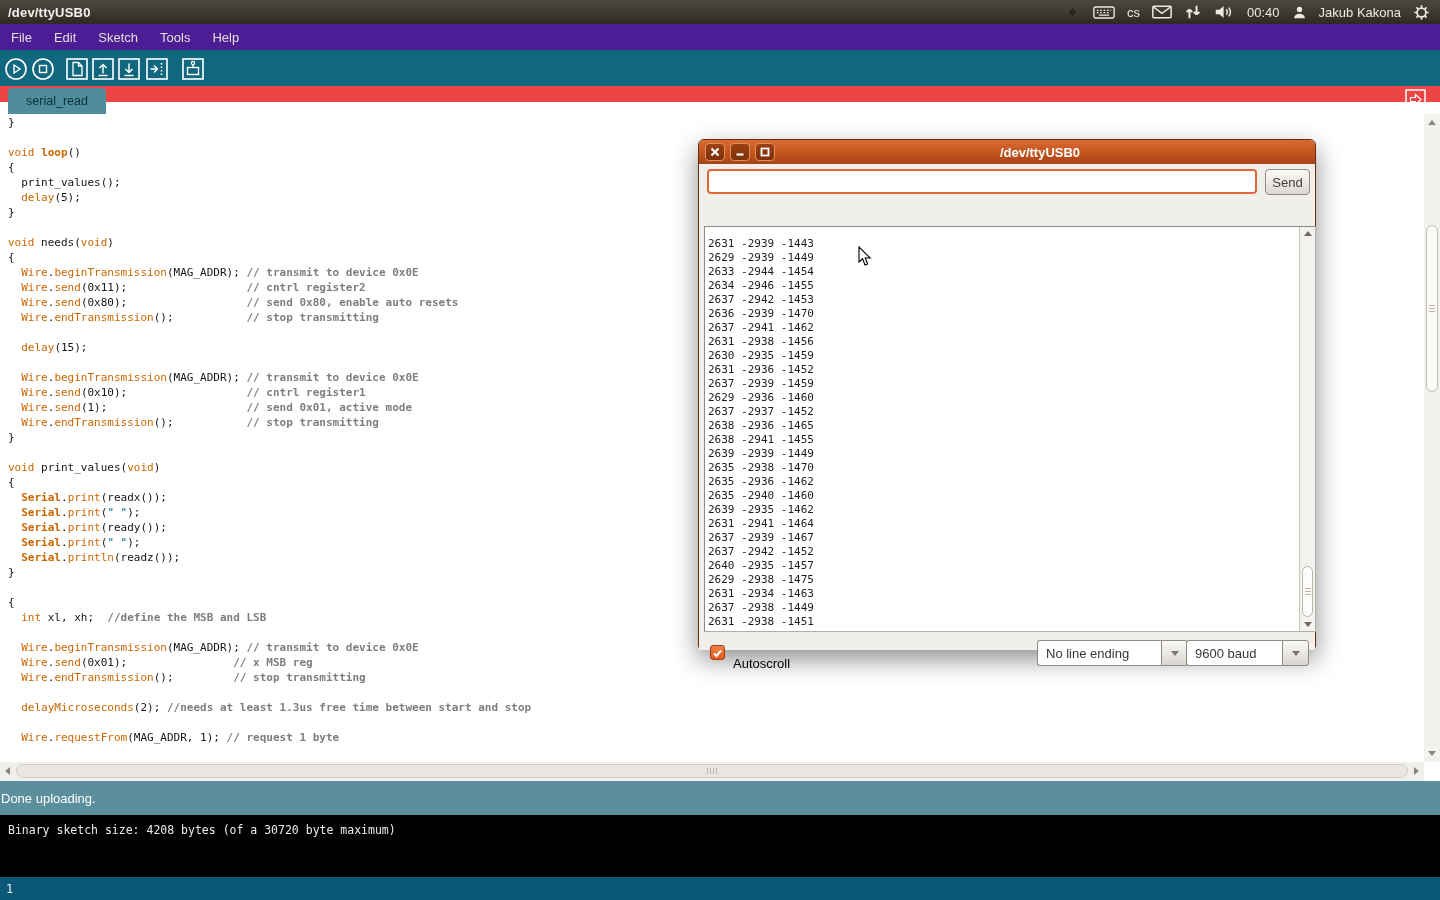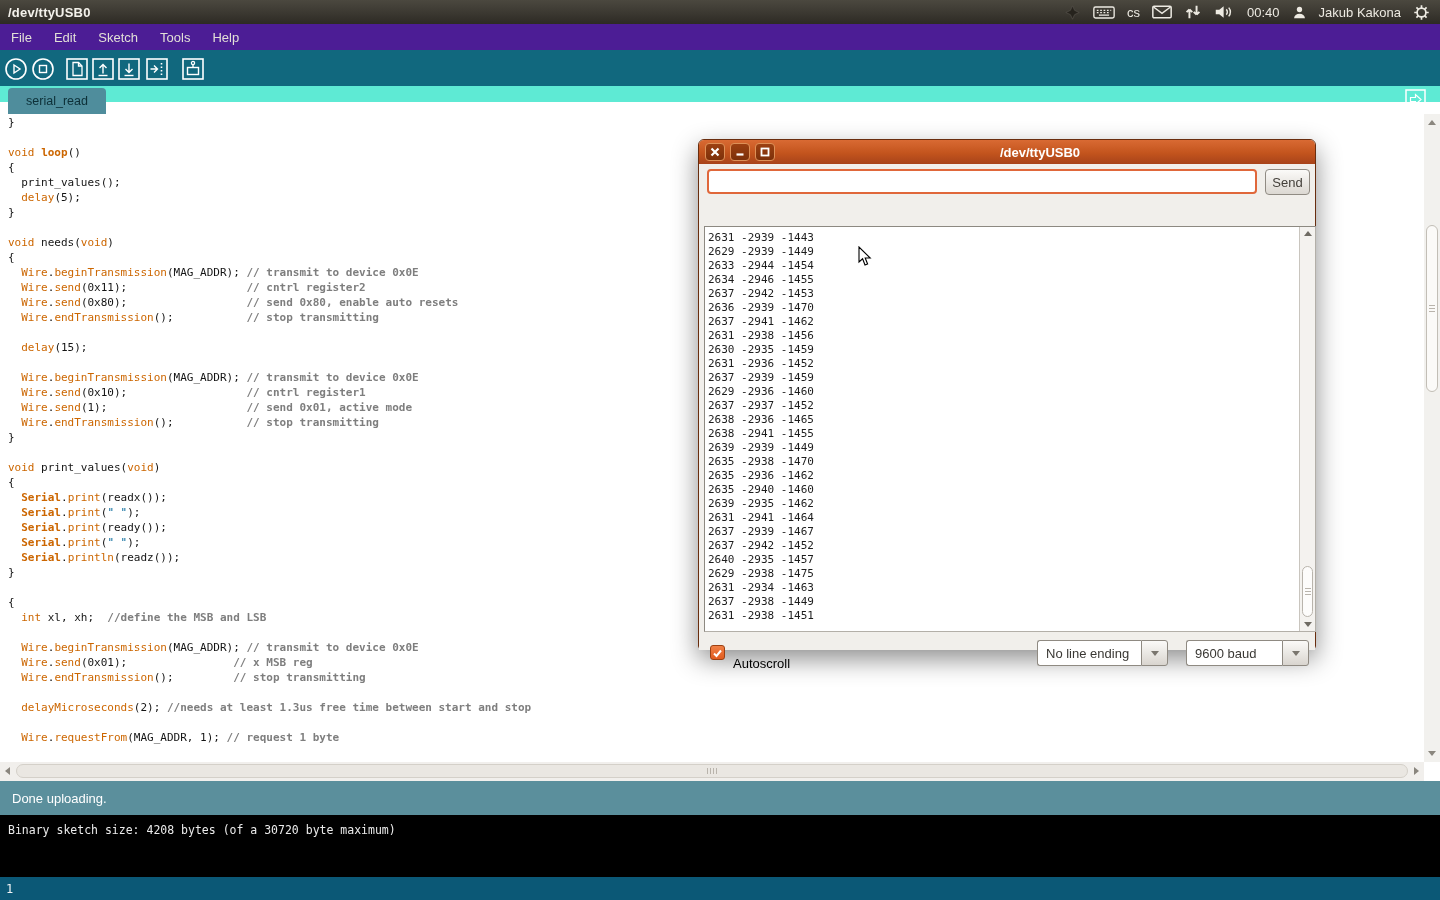--- a/index.html
+++ b/index.html
@@ -22,21 +22,21 @@
   .menu-item { color:#e2dfd7; font-size:13px; padding:4px 11px; cursor:default; }
   .menu-item:first-child { margin-left:0; }
 
   
   #toolbar { position:absolute; left:0; top:50px; width:1440px; height:36px;
              background:#11687e; display:flex; align-items:center; }
   .tbtn { width:24px; height:24px; margin-top:1px; background:transparent; border:none; padding:0; }
   .tbtn svg { display:block; }
 
   
-  #tabbar { position:absolute; left:0; top:86px; width:1440px; height:16px; background:#5eead4;text-align:right; }
+  #tabbar { position:absolute; left:0; top:86px; width:1440px; height:16px; background:#ef4444;text-align:right; }
   #tab-active { position:absolute; left:8px; top:2px; height:26px; width:98px;
                 background:#4f8d9c; border-radius:4px 4px 0 0;
                 display:flex; align-items:center; justify-content:center;
                 color:#0d3038; font-size:12.5px; }
   #tab-menu-btn { position:absolute; right:14px; top:3px; width:21px; height:21px;
                   background:transparent; border:none; padding:0; }
 
   
   #editor { position:absolute; left:0; top:114px; width:1424px; height:648px; background:#ffffff; overflow:hidden; }
   #code { position:absolute; left:8px; top:1px; font-family:"DejaVu Sans Mono", monospace;
@@ -66,21 +66,21 @@
       border-top:4px solid transparent; border-bottom:4px solid transparent; border-right:5px solid #8a867e; }
   #hscroll .arrow-right { position:absolute; right:5px; top:5px; width:0; height:0;
       border-top:4px solid transparent; border-bottom:4px solid transparent; border-left:5px solid #8a867e; }
   #hthumb { position:absolute; left:16px; top:2px; width:1392px; height:14px; background:#eae7e2;
             border:1px solid #d4d0c9; border-radius:7px; }
   #hthumb .grip { width:10px; height:6px;
           background:repeating-linear-gradient(90deg,#b9b4ac 0 1px,transparent 1px 3px); }
 
   
   #statusbar { position:absolute; left:0; top:781px; width:1440px; height:34px; background:#5b8f9c;
-               display:flex; align-items:center; color:#ffffff; font-size:13px; padding-left:12px; }
+               display:flex; align-items:center; color:#ffffff; font-size:13px; padding-left:1px; }
   #console { position:absolute; left:0; top:815px; width:1440px; height:62px; background:#000000;
              color:#ebebeb; font-family:"DejaVu Sans Mono", monospace; font-size:11.5px; padding:8px 0 0 8px; }
   #bottomline { position:absolute; left:0; top:877px; width:1440px; height:23px; background:#0b5876;
                 color:#eef3f5; font-family:"DejaVu Sans Mono", monospace; font-size:12px;
                 display:flex; align-items:center; padding-left:6px; }
 
   
   #sm-window { position:absolute; left:698px; top:139px; width:618px; height:510px;
                border:1px solid #692d0e; border-radius:6px 6px 3px 3px;
                box-shadow:0 10px 26px rgba(0,0,0,.45); background:#f1efeb; }
@@ -101,21 +101,21 @@
               font-size:13px; padding:0 6px; color:#333; outline:none; }
   #sm-send { position:absolute; left:566px; top:5px; width:45px; height:26px;
              background:linear-gradient(180deg,#fbfaf8 0%,#dcd8d2 100%);
              border:1px solid #908b83; border-radius:4px; font-size:13px; color:#44403a; }
 
   #sm-output-wrap { position:absolute; left:5px; top:62px; width:612px; height:406px;
                     background:#ffffff; border:1px solid #8d8981; border-right-color:#b3afa8;
                     border-bottom-color:#b3afa8; }
   #serial-output { position:absolute; left:0; top:0; width:594px; height:404px; overflow:hidden;
                    font-family:"DejaVu Sans Mono", monospace; font-size:11px; line-height:14px;
-                   color:#1c1c1c; padding:4px 0 0 3px; }
+                   color:#1c1c1c; padding:10px 0 0 3px; }
   .sl { white-space:pre; }
   #sm-scrollbar { position:absolute; right:0; top:0; width:16px; height:404px;
                   background:#f4f2ef; border-left:1px solid #c9c5be; }
   #sm-scrollbar .arrow-up { position:absolute; top:4px; left:4px; width:0; height:0;
       border-left:4px solid transparent; border-right:4px solid transparent; border-bottom:5px solid #6f6b63; }
   #sm-scrollbar .arrow-down { position:absolute; bottom:4px; left:4px; width:0; height:0;
       border-left:4px solid transparent; border-right:4px solid transparent; border-top:5px solid #6f6b63; }
   #sm-thumb { position:absolute; left:2px; top:339px; width:11px; height:51px; background:#fdfcfb;
               border:1px solid #b9b4ac; border-radius:6px; }
 
@@ -127,21 +127,21 @@
   #sm-autoscroll-label { position:absolute; left:34px; top:16px; font-size:13px; color:#000000; }
   .combo { position:absolute; top:0; height:26px; display:flex; }
   .combo-field { height:26px; background:#ffffff; border:1px solid #8f8a82; border-right:none;
                  border-radius:3px 0 0 3px; font-size:13px; color:#3a3834;
                  display:flex; align-items:center; padding:0 8px; }
   .combo-btn { width:27px; height:26px; background:linear-gradient(180deg,#fbfaf8 0%,#d9d5cf 100%);
                border:1px solid #8f8a82; border-radius:0 3px 3px 0; padding:0; position:relative; }
   .combo-btn .tri { position:absolute; left:50%; top:50%; transform:translate(-50%,-40%);
                width:0; height:0; border-left:4px solid transparent; border-right:4px solid transparent;
                border-top:5px solid #7a766e; }
-  #combo-lineending { left:338px; } #combo-lineending .combo-field { width:104px; }
+  #combo-lineending { left:338px; } #combo-lineending .combo-field { width:124px; }
   #combo-baud { left:487px; } #combo-baud .combo-field { width:96px; }
 
   
   #cursor { position:absolute; left:858px; top:246px; }
 </style>
 </head>
 <body>
 
 <div id="screen">
 

